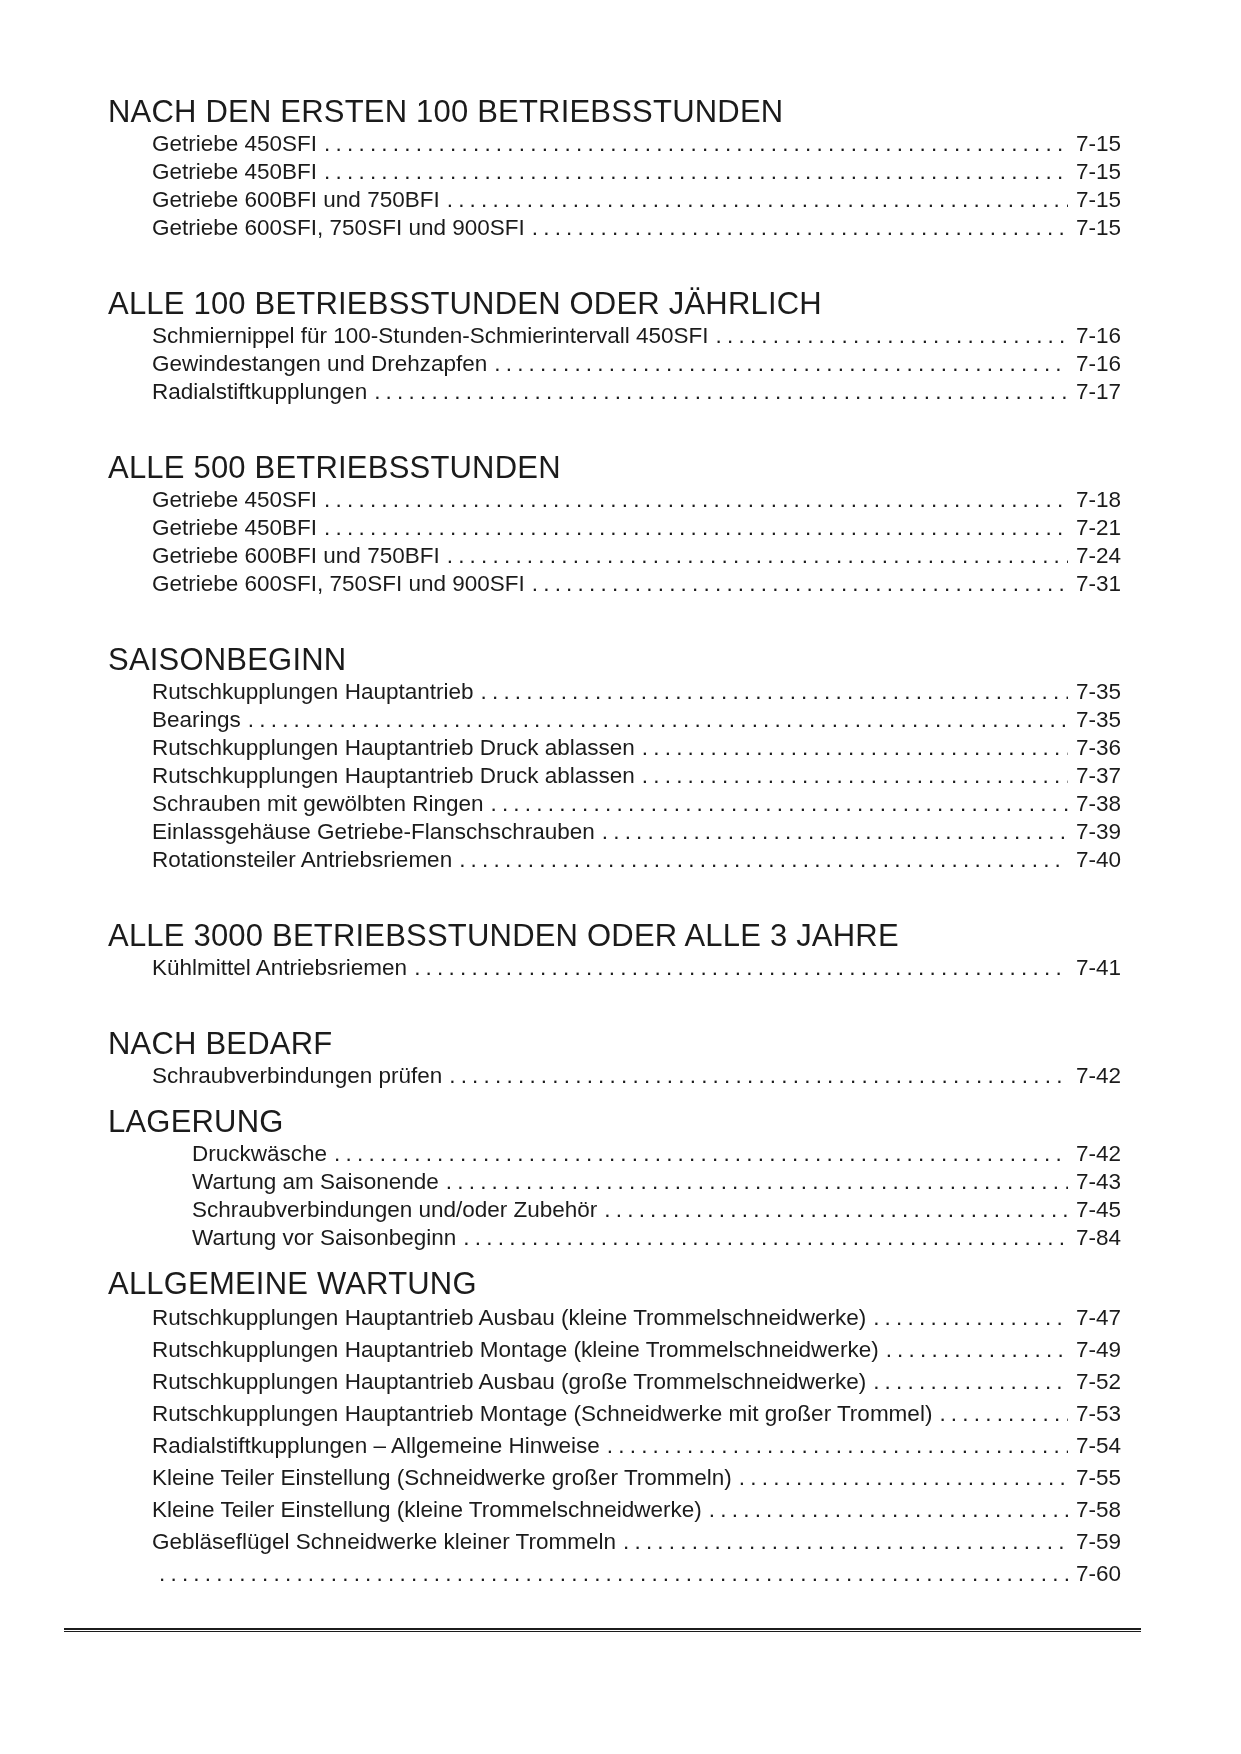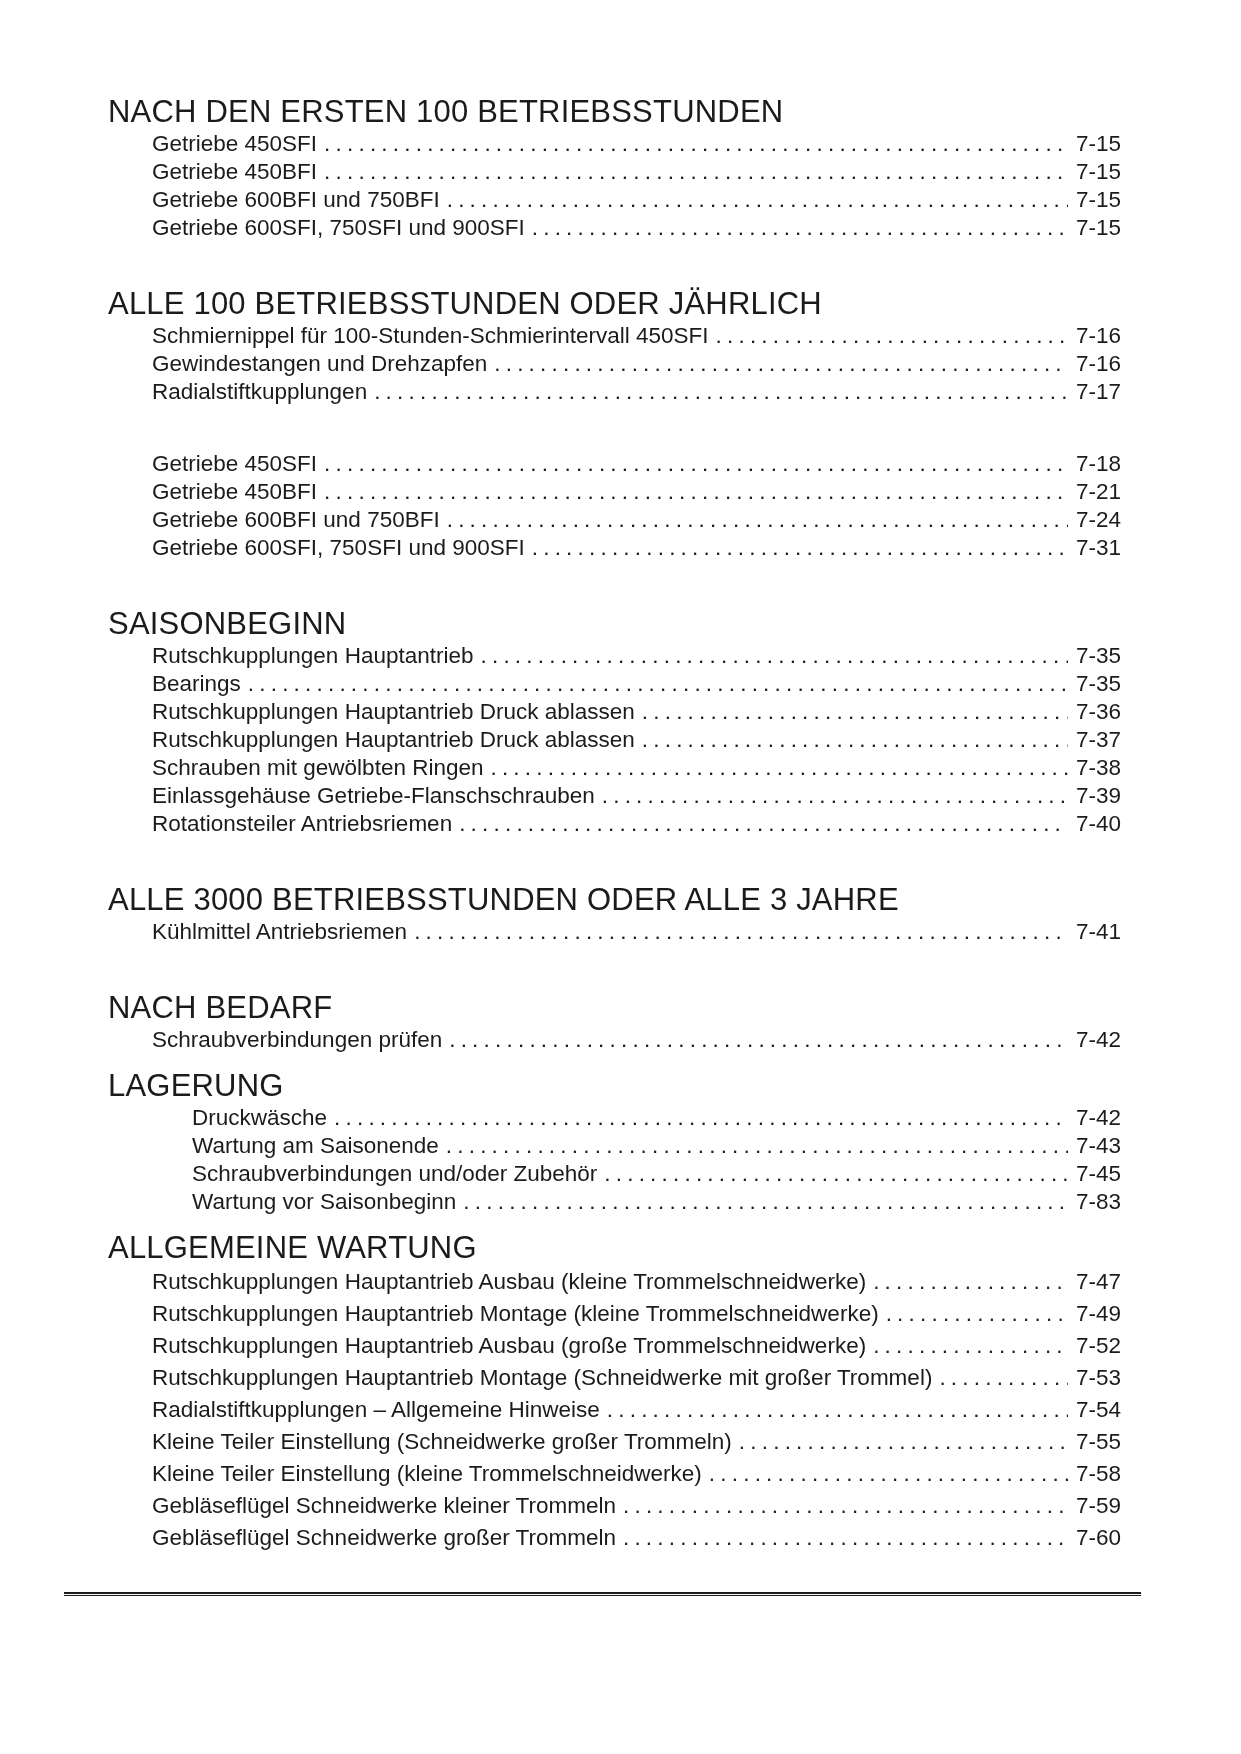--- a/index.html
+++ b/index.html
@@ -121,20 +121,21 @@
           <span class="leader"></span>
           <span class="pagenum">7-16</span>
         </div>
         <div class="entry">
           <span class="label">Radialstiftkupplungen</span>
           <span class="leader"></span>
           <span class="pagenum">7-17</span>
         </div>
       </section>
       <section class="toc-section">
+        <h2 class="sec-title">ALLE 500 BETRIEBSSTUNDEN</h2>
         <div class="entry">
           <span class="label">Getriebe 450SFI</span>
           <span class="leader"></span>
           <span class="pagenum">7-18</span>
         </div>
         <div class="entry">
           <span class="label">Getriebe 450BFI</span>
           <span class="leader"></span>
           <span class="pagenum">7-21</span>
         </div>
@@ -216,21 +217,21 @@
           <span class="pagenum">7-43</span>
         </div>
         <div class="entry">
           <span class="label">Schraubverbindungen und/oder Zubehör</span>
           <span class="leader"></span>
           <span class="pagenum">7-45</span>
         </div>
         <div class="entry">
           <span class="label">Wartung vor Saisonbeginn</span>
           <span class="leader"></span>
-          <span class="pagenum">7-83</span>
+          <span class="pagenum">7-84</span>
         </div>
       </section>
       <section class="toc-section tight wide">
         <h2 class="sec-title">ALLGEMEINE WARTUNG</h2>
         <div class="entry">
           <span class="label">Rutschkupplungen Hauptantrieb Ausbau (kleine Trommelschneidwerke)</span>
           <span class="leader"></span>
           <span class="pagenum">7-47</span>
         </div>
         <div class="entry">
@@ -262,20 +263,19 @@
           <span class="label">Kleine Teiler Einstellung (kleine Trommelschneidwerke)</span>
           <span class="leader"></span>
           <span class="pagenum">7-58</span>
         </div>
         <div class="entry">
           <span class="label">Gebläseflügel Schneidwerke kleiner Trommeln</span>
           <span class="leader"></span>
           <span class="pagenum">7-59</span>
         </div>
         <div class="entry">
-          <span class="label">Gebläseflügel Schneidwerke großer Trommeln</span>
           <span class="leader"></span>
           <span class="pagenum">7-60</span>
         </div>
       </section>
     </div>
   <div class="footer-rule"></div>
 </main>
 
 </body></html>

